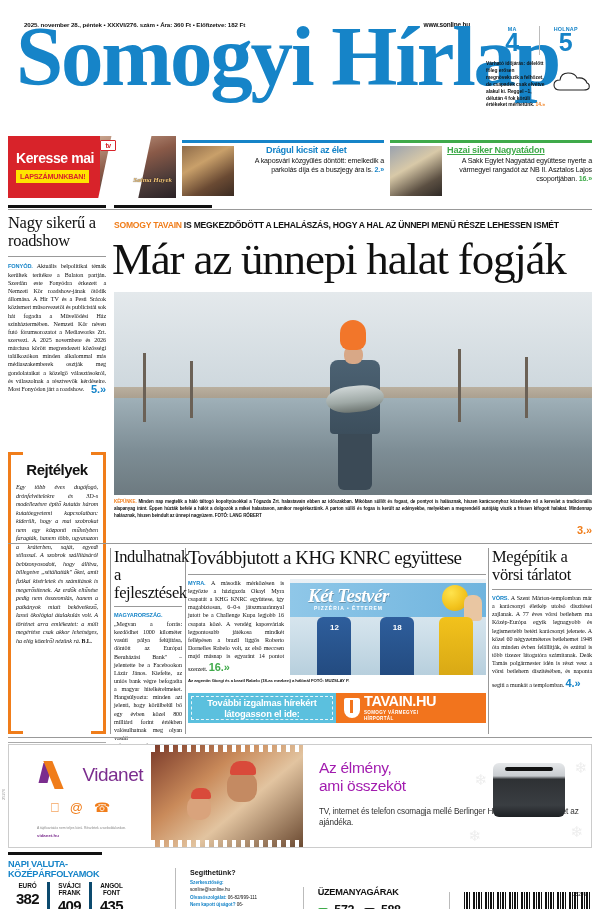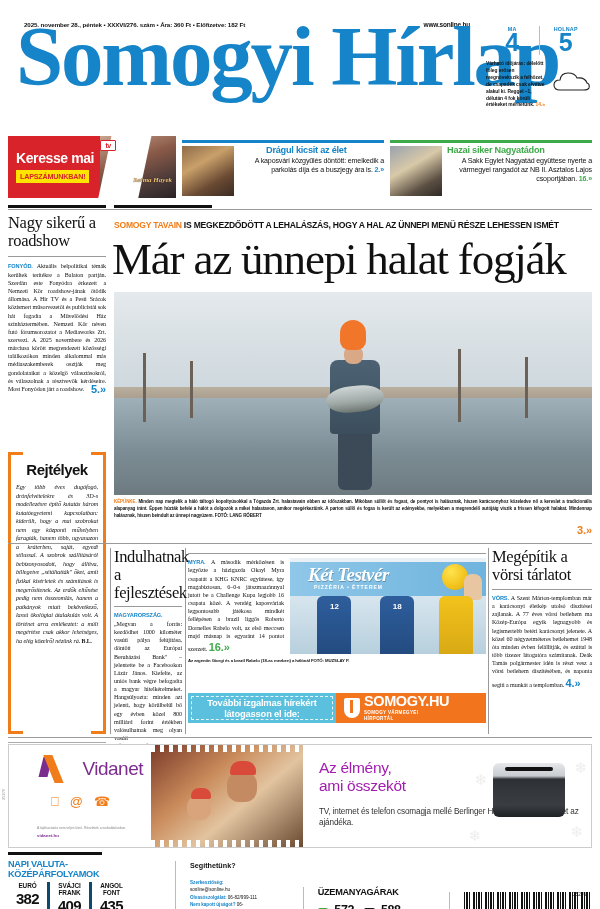--- a/index.html
+++ b/index.html
@@ -96,21 +96,21 @@
   .promo-inner { display: flex; gap: 5px; margin-top: 3px; }
   .promo-thumb { width: 52px; height: 50px; flex: none; }
   .thumb-a { background: linear-gradient(150deg,#8e6b4a,#c9a06a 35%,#6a4a33 70%,#3b2b22); }
   .thumb-b { background: linear-gradient(150deg,#9aa2ae,#d8c9a8 40%,#5b4f42 75%,#2f2a26); }
   .promo-txt { flex: 1; }
   .promo-head {
     font-size: 9.2px; font-weight: bold; line-height: 1.06;
     letter-spacing: -0.25px; margin-bottom: 1px;
   }
   .promo-card.blue .promo-head { color: #1684c8; margin-left: 27px; }
-  .promo-card.green .promo-head { color: #3faa4a; }
+  .promo-card.green .promo-head { color: #3faa4a; text-decoration: underline; }
   .promo-body { font-size: 7.1px; line-height: 1.28; color: #111; letter-spacing: -0.15px; text-align: right; }
   .promo-body .pg { color: #1684c8; font-weight: bold; }
   .promo-card.green .promo-body .pg { color: #3faa4a; }
 
   
   .sep-rule { position: absolute; left: 8px; top: 205px; width: 584px; height: 3px; }
   .sep-rule .s1 { position: absolute; left: 0; width: 98px; height: 3px; background: #111; }
   .sep-rule .s2 { position: absolute; left: 106px; width: 98px; height: 3px; background: #111; }
   .sep-rule .s3 { position: absolute; left: 0; top: 4px; width: 584px; height: 1px; background: #999; }
 
@@ -290,21 +290,21 @@
 
   .rule-bot { position: absolute; left: 8px; top: 737px; width: 584px; height: 1px; background: #999; }
 
   
   .ad {
     position: absolute; left: 8px; top: 744px; width: 584px; height: 104px;
     border: 1px solid #ccc; background: #fff; display: flex; align-items: stretch;
     overflow: hidden;
   }
   .ad-left { width: 142px; position: relative; padding: 10px 8px; }
-  .ad-logo { display: flex; align-items: center; gap: 14px; margin-left: 24px; }
+  .ad-logo { display: flex; align-items: center; gap: 14px; margin-top: 6px; margin-left: 24px; }
   .ad-check { width: 30px; height: 28px; position: relative; }
   .ad-check .b1 { position: absolute; left: 0; top: 2px; width: 9px; height: 20px;
     background: #7b2d8e; transform: skewX(-14deg); }
   .ad-check .b2 { position: absolute; left: 8px; top: 0px; width: 9px; height: 28px;
     background: #f07d1a; transform: skewX(22deg); }
   .ad-brand { font-size: 19px; color: #7b2d8e; letter-spacing: -0.5px; }
   .ad-icons { display: flex; gap: 11px; margin-left: 34px; margin-top: 12px; color: #f07d1a; }
   .ad-icons div { font-size: 13px; line-height: 1; }
   .ad-fine { position: absolute; left: 28px; bottom: 8px; font-size: 3.4px;
     color: #888; line-height: 1.45; width: 104px; }
@@ -342,21 +342,21 @@
   .ft-cur-title { font-size: 9.2px; font-weight: bold; color: #1684c8;
     letter-spacing: -0.3px; margin-bottom: 3px; }
   .ft-cur-grid { display: flex; }
   .cur-cell { flex: 1; text-align: center; padding: 0 2px; }
   .cur-cell + .cur-cell { border-left: 3px solid #0c4a6e; }
   .cur-name { font-size: 6.4px; font-weight: bold; color: #111; letter-spacing: -0.1px; }
   .cur-val { font-size: 15px; font-weight: bold; color: #111; letter-spacing: -0.6px;
     margin-top: 1px; }
   .cur-val .arr { font-size: 9px; font-weight: normal; }
   .ft-help { width: 130px; padding-left: 14px; border-left: 1px solid #bbb; margin-left: 8px; }
-  .ft-help-h { font-size: 7.2px; font-weight: bold; color: #111; margin-bottom: 9px; }
+  .ft-help-h { font-size: 7.2px; font-weight: bold; color: #111; margin-bottom: 2px; }
   .ft-help-l { font-size: 4.6px; line-height: 1.62; color: #111; }
   .ft-help-l b { color: #1684c8; }
   .ft-fuel { width: 150px; padding-left: 14px; border-left: 1px solid #bbb; margin-left: 8px; }
   .ft-fuel-h { font-size: 9.2px; font-weight: bold; color: #111; letter-spacing: -0.3px; }
   .fuel-row { display: flex; align-items: center; gap: 6px; margin-top: 6px; }
   .pump { width: 15px; height: 19px; position: relative; border-radius: 2px; }
   .pump.g { background: #3faa4a; } .pump.k { background: #1a1a1a; }
   .pump .win { position: absolute; left: 2px; top: 2px; width: 8px; height: 6px;
     background: #fff; }
   .pump .lbl { position: absolute; left: 2px; top: 2.5px; width: 8px;
@@ -509,20 +509,21 @@
     <div class="sub-head">Indulhatnak a fejlesztések</div>
     <div class="sh-rule"></div>
     <div class="col-body">
       <span class="lead">MAGYARORSZÁG.</span>
       <span>„Megvan a forrás: kezdődhet 1000 kilométer vasúti pálya felújítása, döntött az Európai Beruházási Bank" – jelentette be a Facebookon Lázár János. Kiefelte, az uniós bank végre befogadta a magyar hitelkérelmeket. Hangsúlyozta: minden azt jelenti, hogy körülbelül bő egy évben közel 800 milliárd forint értékben valósulhatnak meg olyan vasúti infrastruktúrafejlesztési projektek, amelyek kifejezetten fontosak a magyar embereknek.</span>
       <span class="col-pg"><span>7.</span>»</span>
     </div>
   </div>
 
   <div class="col3">
+    <div class="sub-head wide">Továbbjutott a KHG KNRC együttese</div>
     <div class="sh-rule"></div>
     <div class="khg-row">
       <div class="khg-text">
         <div class="col-body">
           <span class="lead">MYRA.</span>
           <span>A második mérkőzésen is legyőzte a házigazda Okayl Myra csapatát a KHG KNRC együttese, így magabiztosan, 6–0-s játszmaaránnyal jutott be a Challenge Kupa legjobb 16 csapata közé. A vendég kaposváriak legpontosabb játékosa mindkét fellépésen a brazil liggős Roberto Dornelles Rabelo volt, az első meccsen majd másnap is egyaránt 14 pontot szerzett.</span>
           <span class="col-pg green"><span>16.</span>»</span>
         </div>
       </div>
       <div class="khg-photo">
@@ -561,21 +562,21 @@
     <div class="sb-left">
       <div class="dash"></div>
       <div class="txt">
         <div>További izgalmas hírekért</div>
         <div>látogasson el ide:</div>
       </div>
     </div>
     <div class="sb-right">
       <div class="sb-shield"></div>
       <div class="sb-brand">
-        <div class="b1">SOMOGY.HU</div>
+        <div class="b1">TAVAIN.HU</div>
         <div class="b2">SOMOGY VÁRMEGYEI</div>
         <div class="b2">HÍRPORTÁL</div>
       </div>
     </div>
   </div>
 
   <div class="rule-bot"></div>
 
   <div class="ad">
     <div class="ad-left">

